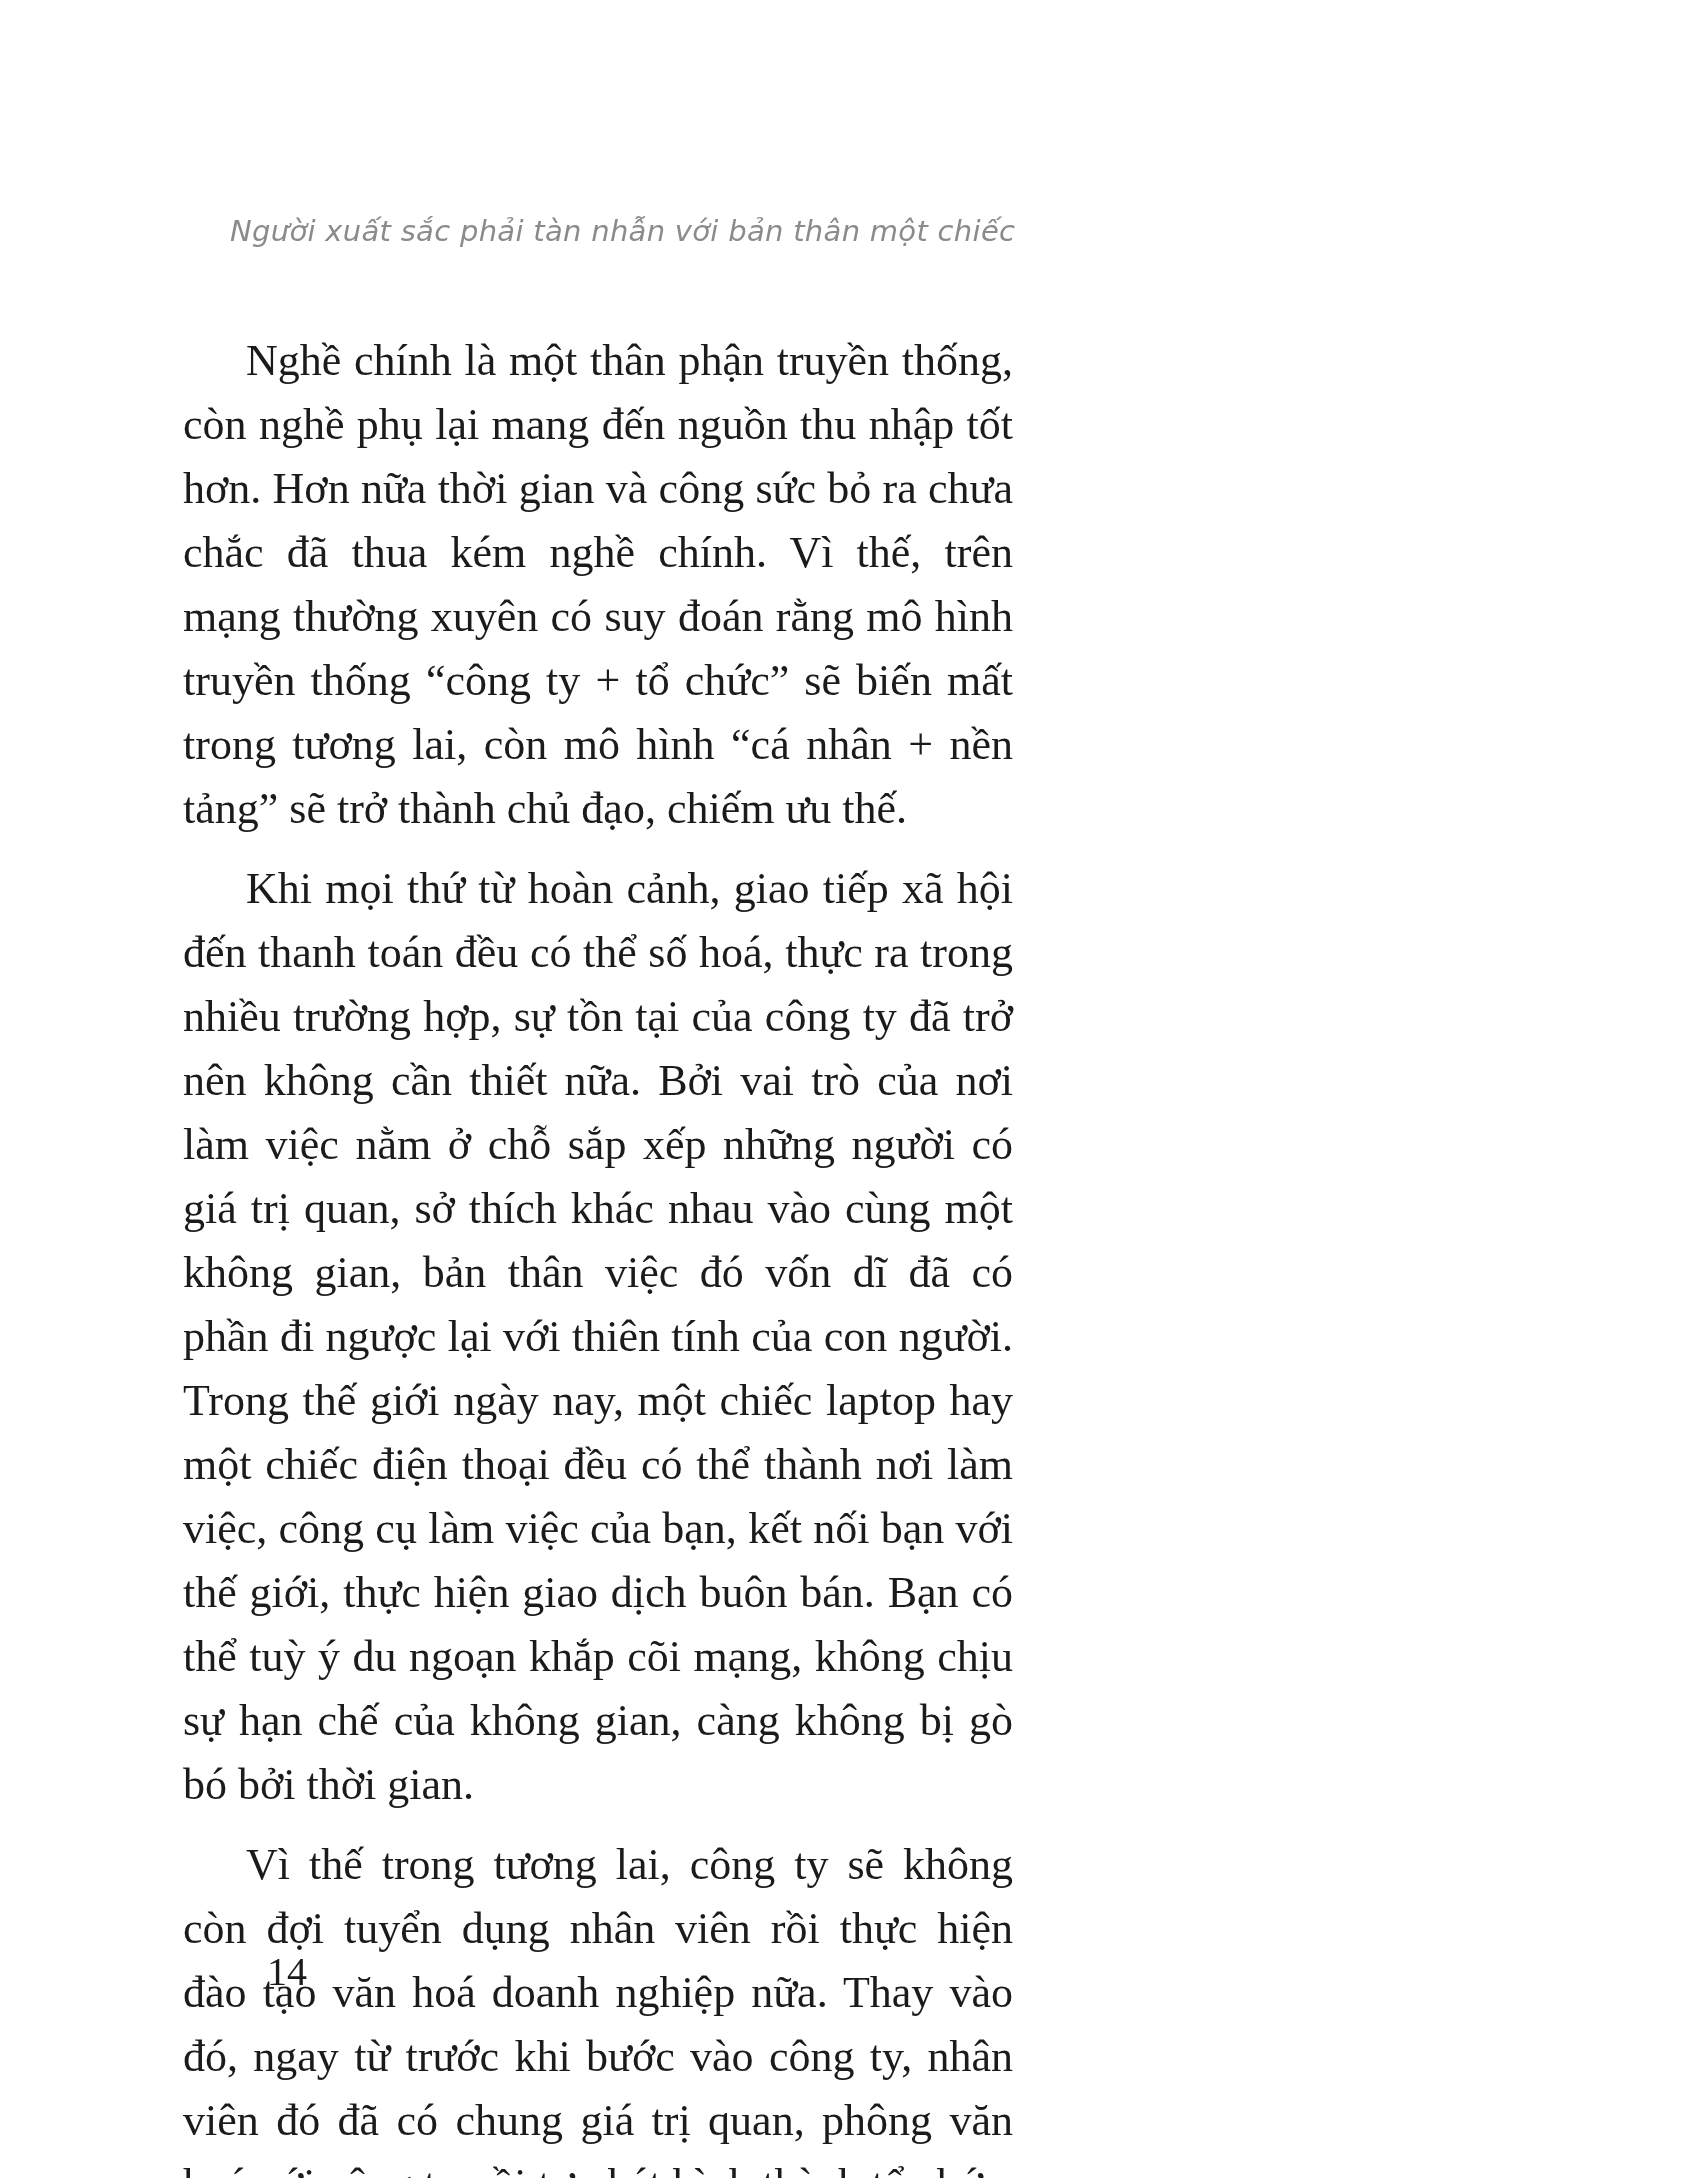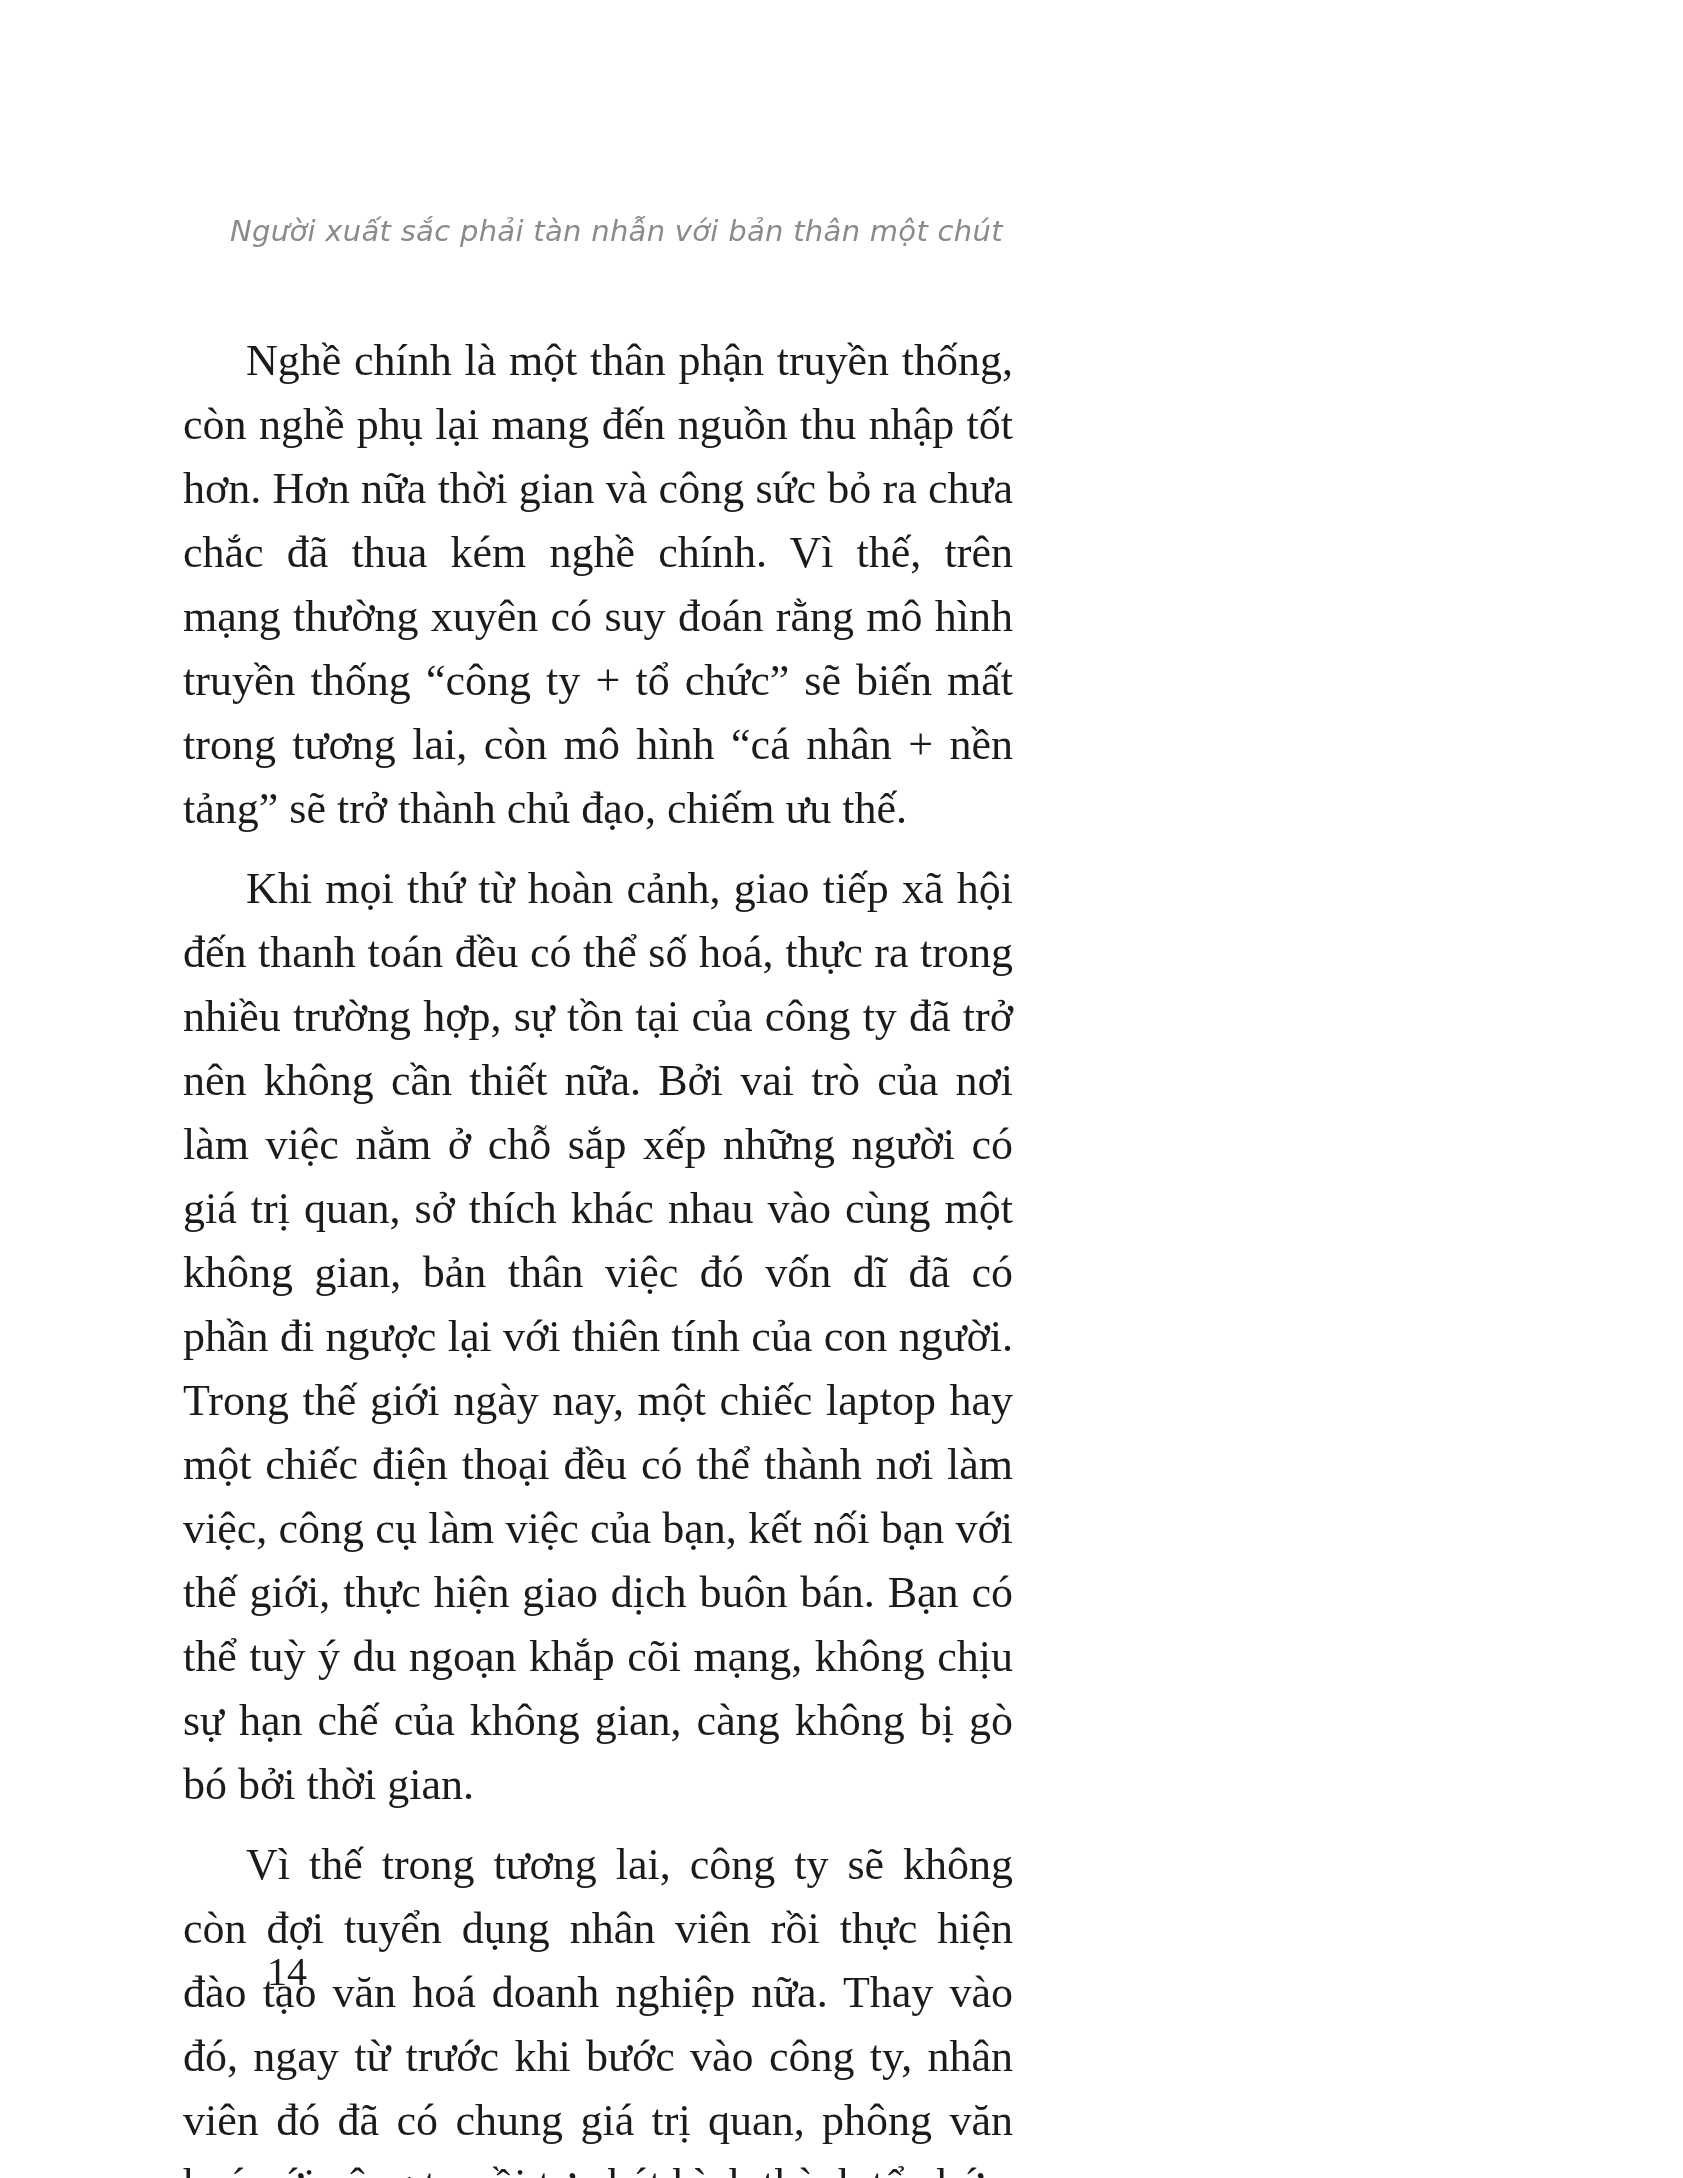--- a/index.html
+++ b/index.html
@@ -50,21 +50,21 @@
     font-size: 40px;
     color: #1b1b1b;
     margin-left: 10px;
   }
 </style>
 </head>
 <body>
 
 <div class="page">
 
-  <div class="running-header">Người xuất sắc phải tàn nhẫn với bản thân một chút</div>
+  <div class="running-header">Người xuất sắc phải tàn nhẫn với bản thân một chiếc</div>
 
   <div class="text-block">
     <p>Nghề chính là một thân phận truyền thống, còn nghề phụ lại mang đến nguồn thu nhập tốt hơn. Hơn nữa thời gian và công sức bỏ ra chưa chắc đã thua kém nghề chính. Vì thế, trên mạng thường xuyên có suy đoán rằng mô hình truyền thống “công ty + tổ chức” sẽ biến mất trong tương lai, còn mô hình “cá nhân + nền tảng” sẽ trở thành chủ đạo, chiếm ưu thế.</p>
     <p>Khi mọi thứ từ hoàn cảnh, giao tiếp xã hội đến thanh toán đều có thể số hoá, thực ra trong nhiều trường hợp, sự tồn tại của công ty đã trở nên không cần thiết nữa. Bởi vai trò của nơi làm việc nằm ở chỗ sắp xếp những người có giá trị quan, sở thích khác nhau vào cùng một không gian, bản thân việc đó vốn dĩ đã có phần đi ngược lại với thiên tính của con người. Trong thế giới ngày nay, một chiếc laptop hay một chiếc điện thoại đều có thể thành nơi làm việc, công cụ làm việc của bạn, kết nối bạn với thế giới, thực hiện giao dịch buôn bán. Bạn có thể tuỳ ý du ngoạn khắp cõi mạng, không chịu sự hạn chế của không gian, càng không bị gò bó bởi thời gian.</p>
     <p>Vì thế trong tương lai, công ty sẽ không còn đợi tuyển dụng nhân viên rồi thực hiện đào tạo văn hoá doanh nghiệp nữa. Thay vào đó, ngay từ trước khi bước vào công ty, nhân viên đó đã có chung giá trị quan, phông văn hoá với công ty, rồi tự phát hình thành tổ chức, xây dựng nền tảng. Vì mạng Internet có một tác dụng rất lớn là giải quyết vấn đề thông tin bất đối xứng. Bạn có thể nhanh chóng tìm thấy “đồng loại” của mình trên các nền tảng hoặc hội nhóm.</p>
   </div>
 
   <div class="page-number">14</div>
 
 </div>

